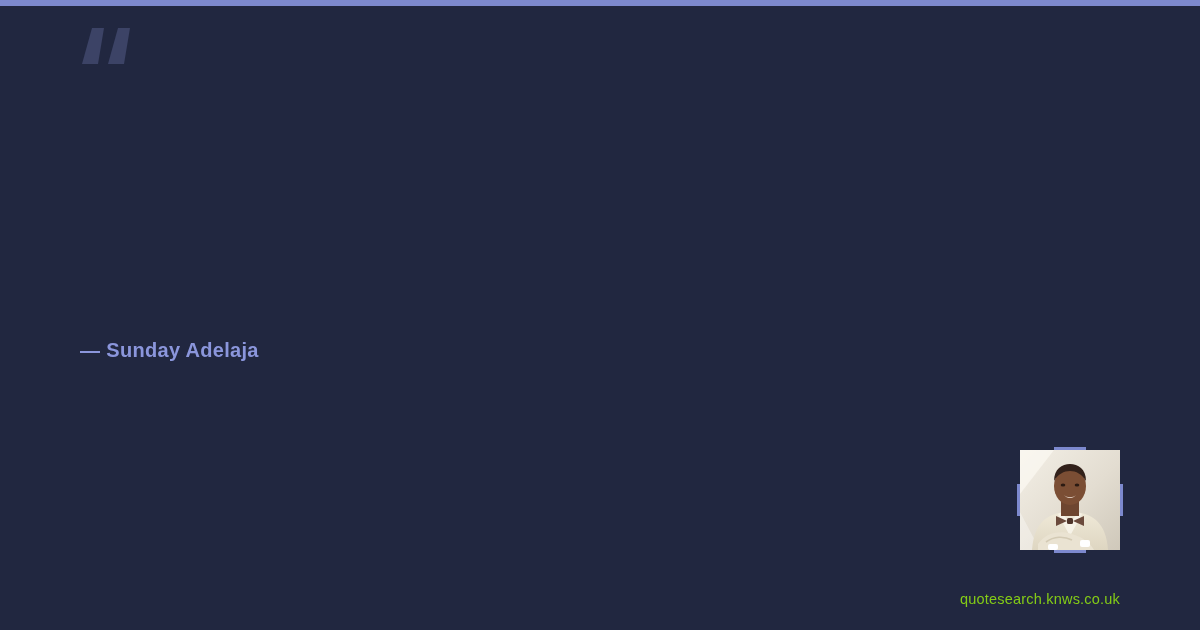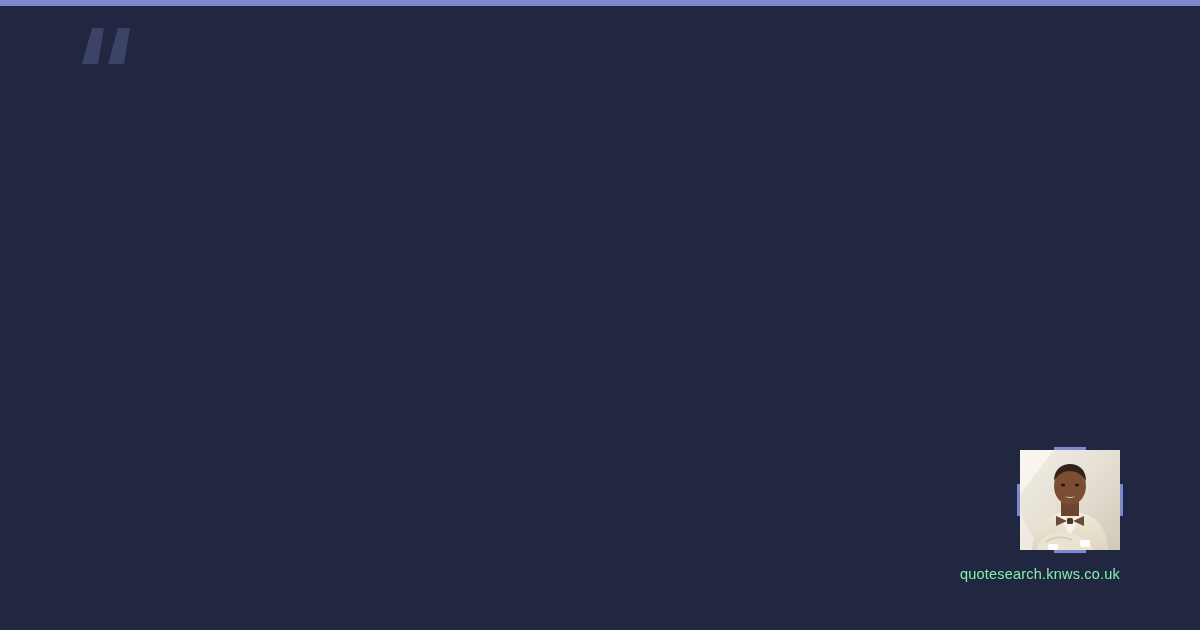--- a/index.html
+++ b/index.html
@@ -96,42 +96,45 @@
   }
   .tick-top    { top: -3px;  left: 34px;  width: 32px; height: 3px; }
   .tick-bottom { bottom: -3px; left: 34px; width: 32px; height: 3px; }
   .tick-left   { left: -3px;  top: 34px;  width: 3px;  height: 32px; }
   .tick-right  { right: -3px; top: 34px;  width: 3px;  height: 32px; }
 
   
   .source {
     position: absolute;
     right: 80px;
-    top: 566px;
-    color: #86efac;
+    top: 591px;
+    color: #84cc16;
     font-size: 14.5px;
     letter-spacing: 0.2px;
     font-family: "Liberation Sans", sans-serif;
   }
 </style>
 </head>
 <body>
 
 <div class="card">
 
   <div class="top-accent"></div>
 
   <div class="quote-mark">
     <svg width="64" height="60" viewBox="0 0 64 60" xmlns="http://www.w3.org/2000/svg">
       <path d="M4 40 L14 4 L26 4 L20 40 Z" fill="#3c4366"></path>
       <path d="M30 40 L40 4 L52 4 L46 40 Z" fill="#3c4366"></path>
     </svg>
   </div>
 
 
+  <div class="attribution">
+    <span class="dash">—</span><span>Sunday Adelaja</span>
+  </div>
 
   <div class="portrait-wrap">
     <div class="portrait">
       <svg width="100" height="100" viewBox="0 0 100 100" xmlns="http://www.w3.org/2000/svg">
         <defs>
           <linearGradient id="bgq" x1="0" y1="0" x2="1" y2="1">
             <stop offset="0%" stop-color="#f3efe6"></stop>
             <stop offset="55%" stop-color="#e3ddd1"></stop>
             <stop offset="100%" stop-color="#cfc8ba"></stop>
           </linearGradient>

